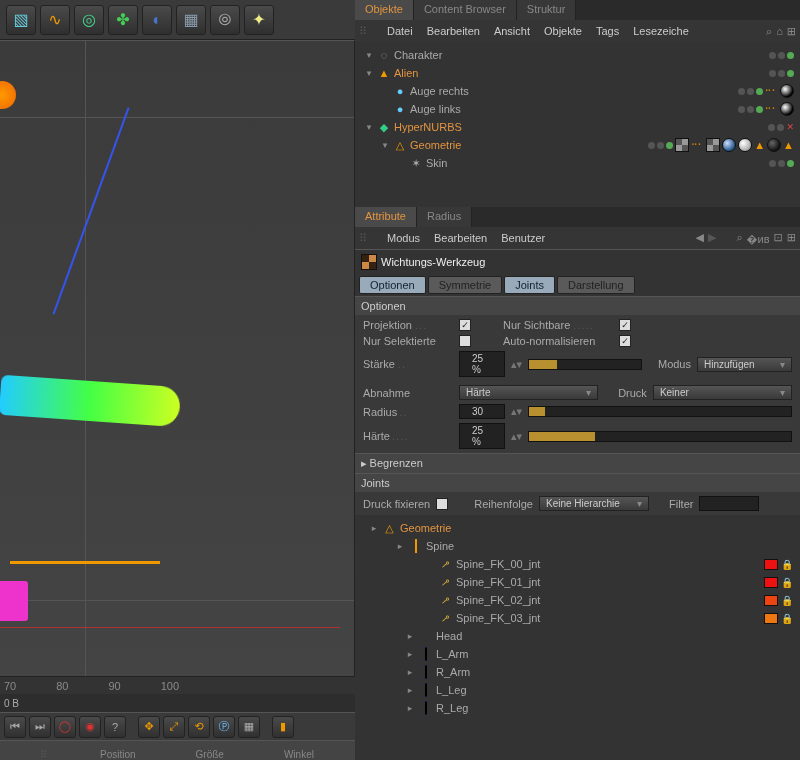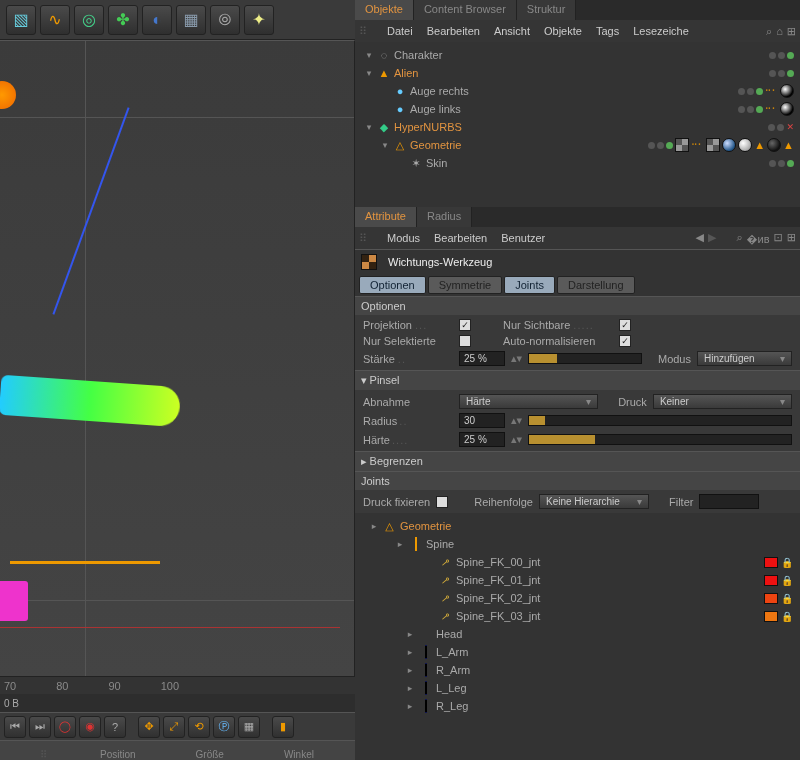--- a/index.html
+++ b/index.html
@@ -51,39 +51,39 @@
 .dot.x { background:#a44;}
 .tag-ball { width:14px;height:14px; border-radius:50%; background:radial-gradient(circle at 35% 35%,#fff,#000 70%); border:1px solid #111;}
 .tag-tex { width:14px;height:14px; background:repeating-conic-gradient(#999 0 25%,#555 0 50%); border:1px solid #111;}
 .tag-dots { font-size:9px; color:#e90; }
 .tag-ball.sky{ background:radial-gradient(circle at 35% 35%,#cdf,#258 70%);}
 .tag-ball.white{ background:radial-gradient(circle at 35% 35%,#fff,#aaa 70%);}
 .tag-ball.dark{ background:radial-gradient(circle at 35% 35%,#666,#111 70%);}
 .tag-tri { color:#e90; font-size:11px;}
 
 
-.attr-title { background:#333; padding:4px 6px; display:flex; align-items:center; gap:11px; color:#eee; font-size:11px; border-top:1px solid #555;}
+.attr-title { background:#333; padding:4px 6px; display:flex; align-items:center; gap:4px; color:#eee; font-size:11px; border-top:1px solid #555;}
 .attr-title .ico{ width:16px; height:16px; background:repeating-conic-gradient(#c84 0 25%,#321 0 50%); border:1px solid #111;}
 
 .subtabs { display:flex; gap:2px; padding:2px 4px; background:#333;}
 .subtab { background:#5a5a5a; padding:2px 10px; color:#222; font-size:11px; border:1px solid #222; border-radius:2px;}
 .subtab.blue { background:#9ab; color:#123;}
 
 .section-head { background:#454545; color:#ccc; padding:3px 6px; font-size:11px; border-top:1px solid #555;}
 .section-head.fold::before { content:"▾ "; }
 .section-head.close::before { content:"▸ "; }
 
 .form { padding:4px 8px; background:#393939; display:flex; flex-direction:column; gap:4px;}
 .form-row { display:flex; align-items:center; gap:6px; font-size:11px; color:#aaa;}
 .form-label { width:90px; }
 .form-label2 { width:110px;}
 .mini-dots { color:#555; letter-spacing:-1px;}
 .chk { width:12px; height:12px; border:1px solid #222; background:#ddd; display:inline-flex;align-items:center;justify-content:center;color:#222;font-size:9px;}
 .chk.on::after { content:"✓"; }
-.num-field { background:#222; border:1px solid #111; color:#ccc; padding:1px 4px; width:46px; font-size:10px;}
+.num-field { background:#222; border:1px solid #111; color:#ccc; padding:1px 12px; width:46px; font-size:10px;}
 .slider { flex:1; height:11px; background:#222; position:relative; border:1px solid #111;}
 .slider-fill { position:absolute; left:0; top:0; bottom:0; background:#b89030;}
 .select { background:linear-gradient(#555,#3a3a3a); border:1px solid #222; color:#ccc; padding:1px 6px; font-size:10px; min-width:80px; display:flex; justify-content:space-between; align-items:center;}
 .select::after { content:"▾"; color:#888; margin-left:6px;}
 
 .joint-hier { background:#333; padding:4px 6px; flex:1; overflow:auto;}
 .jh-row { display:flex; align-items:center; height:18px; gap:4px;}
 .jh-swatch { width:14px; height:11px; border:1px solid #111;}
 .jh-swatch.red{background:#e11}.jh-swatch.ored{background:#e41}.jh-swatch.or{background:#e71}
 .jh-lock { color:#777; font-size:10px;}
@@ -339,21 +339,20 @@
         <span style="color:#777">▴▾</span>
         <div class="slider">
             <div class="slider-fill" style="width:25%"></div>
           </div>
         <span style="width:4px"></span>
         <span>Modus</span>
         <div class="select" style="min-width:95px">Hinzufügen</div>
       </div>
     </div>
 
-    <div class="section-head fold">Pinsel</div>
     <div class="form">
       <div class="form-row">
         <span class="form-label">Abnahme</span>
         <div class="select" style="flex:1">Härte</div>
         <span style="width:8px"></span>
         <span>Druck</span>
         <div class="select" style="flex:1">Keiner</div>
       </div>
       <div class="form-row">
         <span class="form-label"><span>Radius</span><span class="mini-dots"> . .</span></span>

